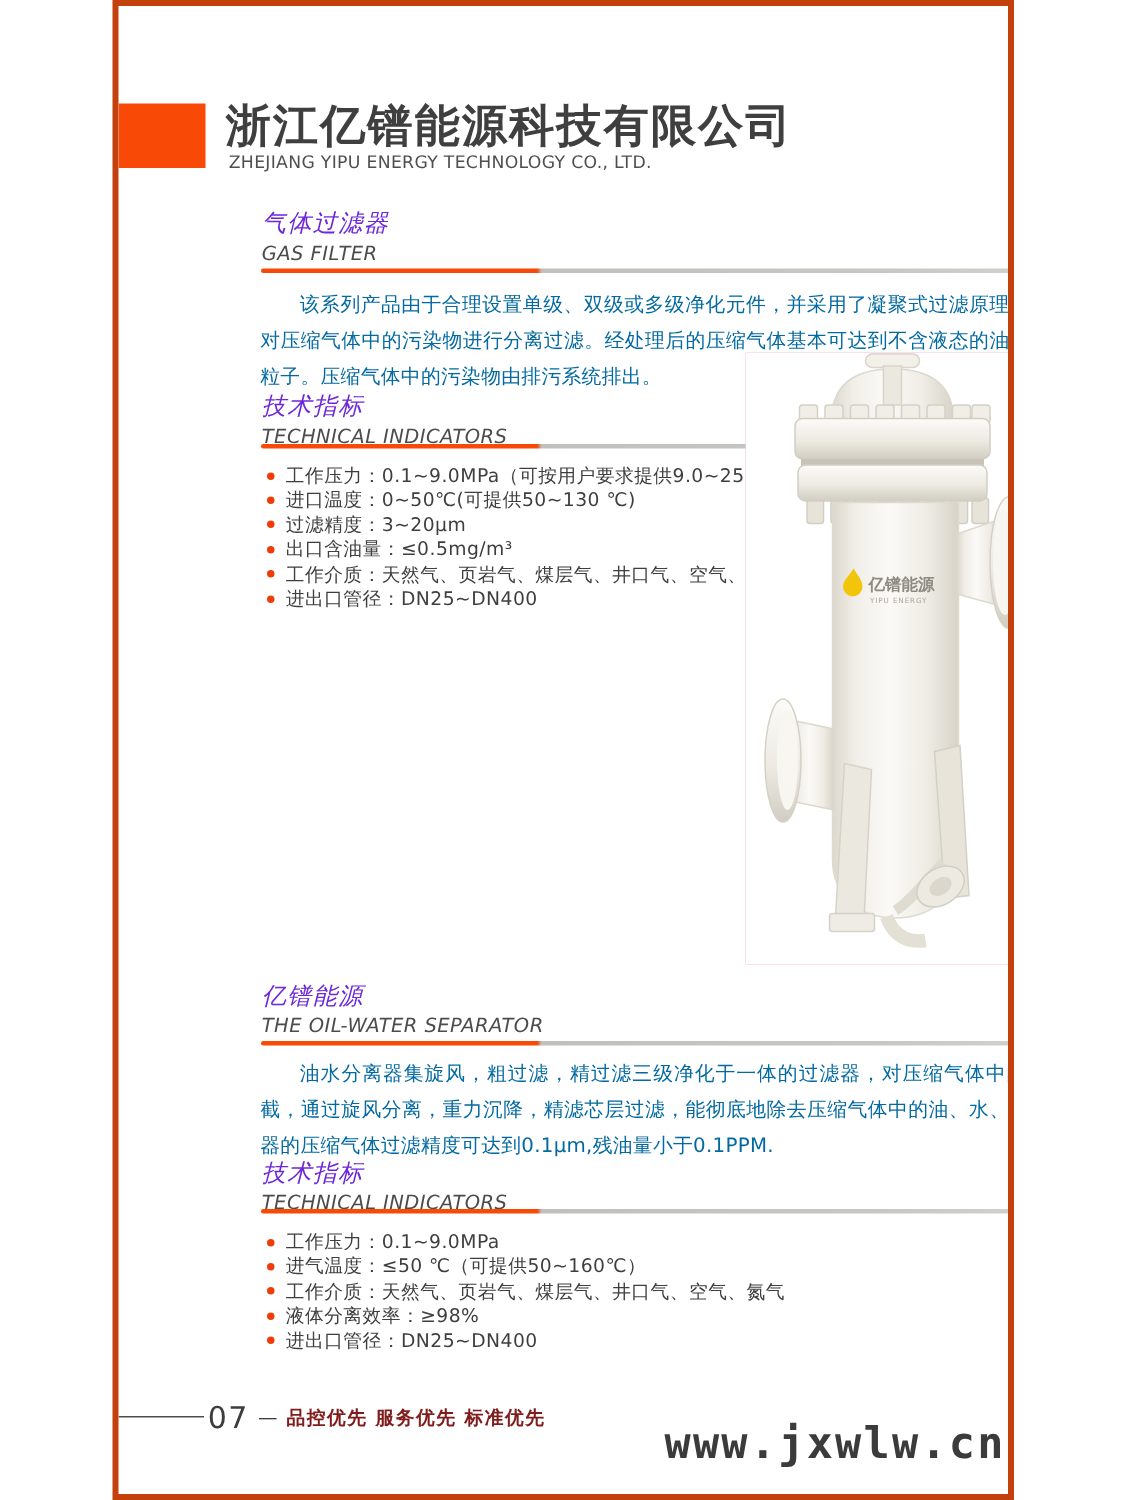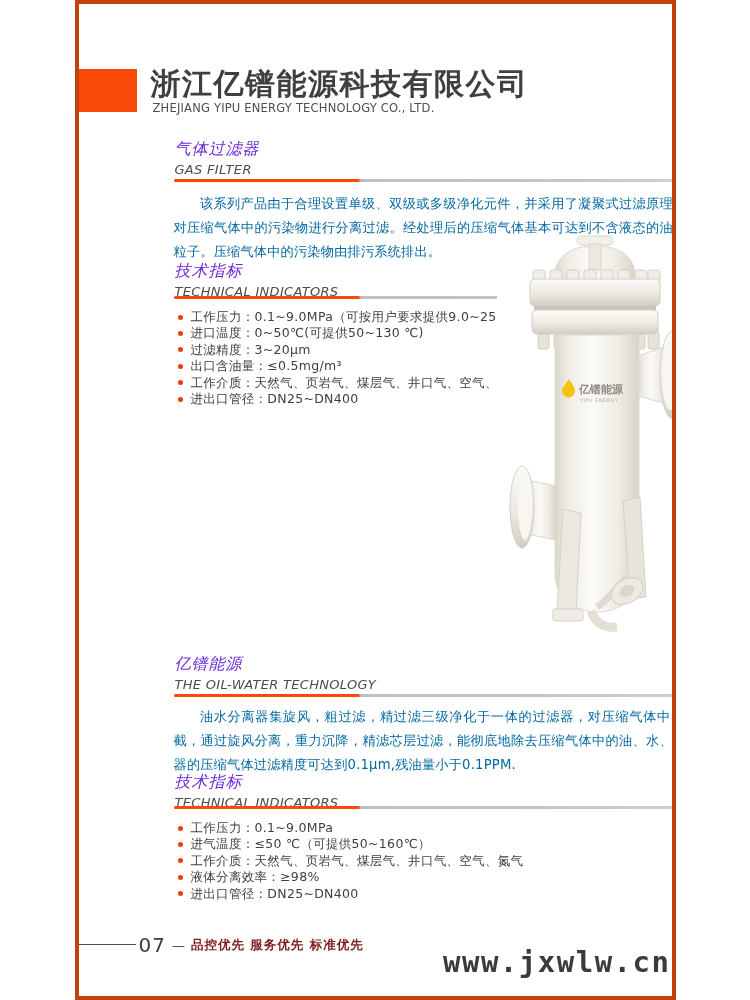--- a/index.html
+++ b/index.html
@@ -165,21 +165,21 @@
       </g>
 
       <path d="M72,144 C75,149 78,152 78,156 A6.5,6.5 0 1 1 65,156 C65,152 69,149 72,144 Z" fill="#f2c50b"></path>
       <text x="82" y="158" font-size="11" font-weight="bold" fill="#8f8b82">亿镨能源</text>
       <text x="83" y="167" font-size="4.8" fill="#a9a59c" letter-spacing="0.6">YIPU ENERGY</text>
     </svg>
   </div>
 
   <div class="sec-head" style="top:650px;">
     <div class="sec-title-cn">亿镨能源</div>
-    <div class="sec-title-en">THE OIL-WATER TECHNOLOGY</div>
+    <div class="sec-title-en">THE OIL-WATER SEPARATOR</div>
   </div>
   <div class="divider" style="top:690px;"></div>
   <p class="para" style="top:701px;">油水分离器集旋风，粗过滤，精过滤三级净化于一体的过滤器，对压缩气体中的油水进行直堵截，通过旋风分离，重力沉降，精滤芯层过滤，能彻底地除去压缩气体中的油、水、尘。经过该过滤器的压缩气体过滤精度可达到0.1μm,残油量小于0.1PPM.</p>
 
   <div class="sec-head" style="top:768px;">
     <div class="sec-title-cn">技术指标</div>
     <div class="sec-title-en">TECHNICAL INDICATORS</div>
   </div>
   <div class="divider" style="top:802px;"></div>
   <ul class="blist" style="top:816px;">

